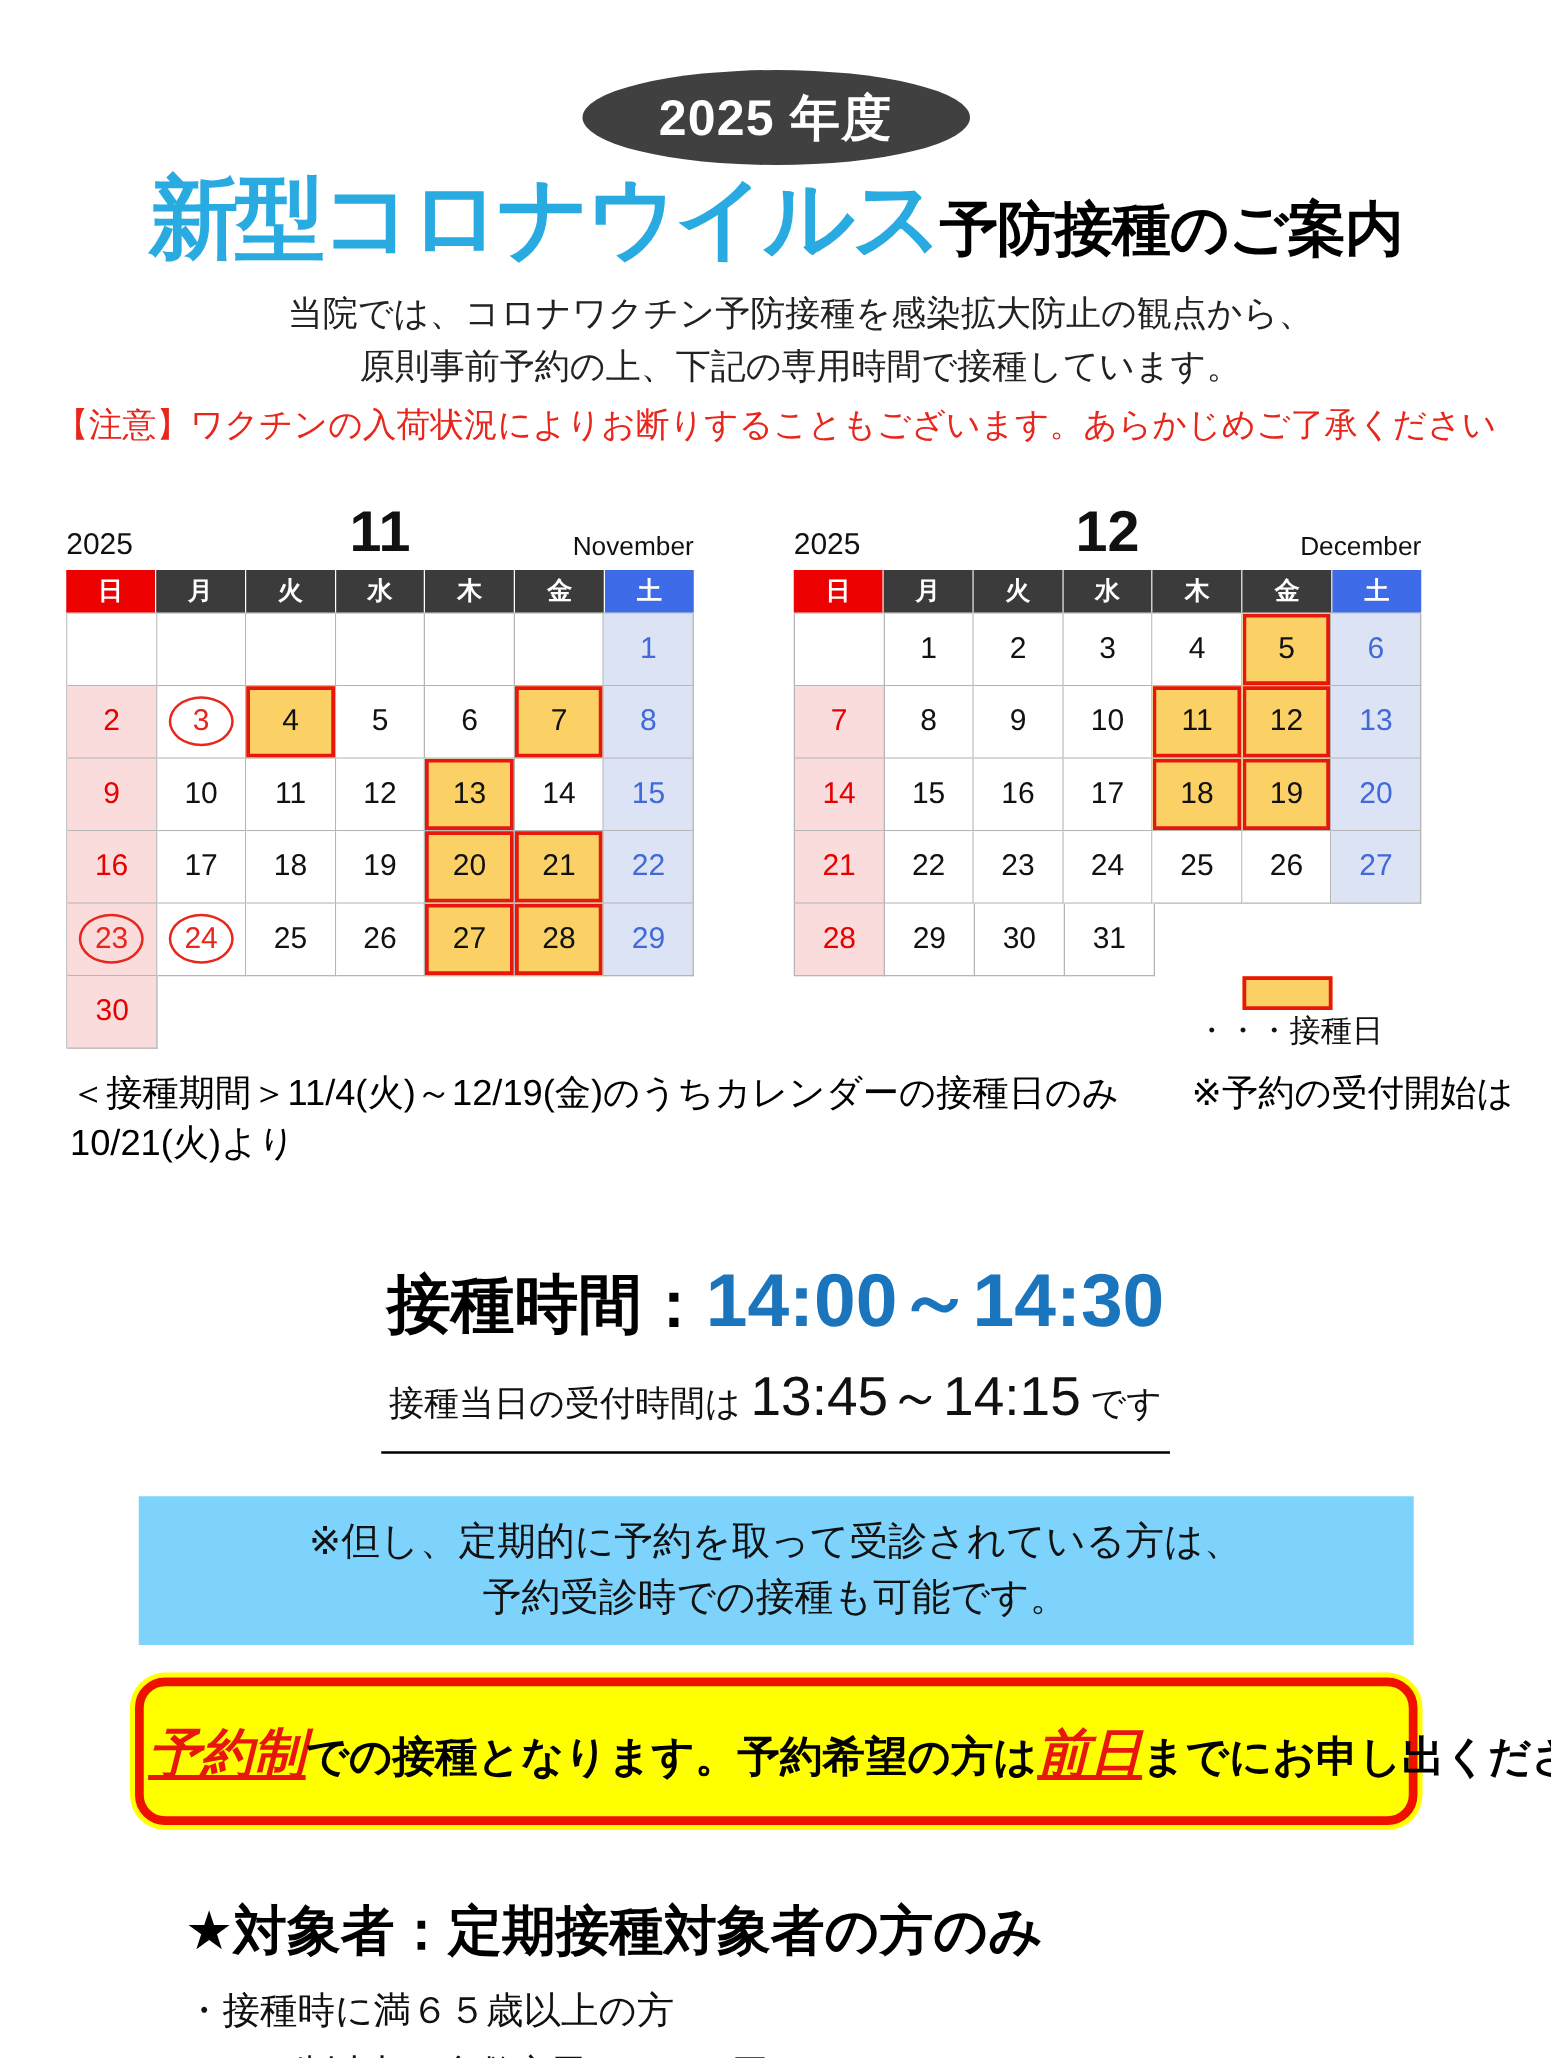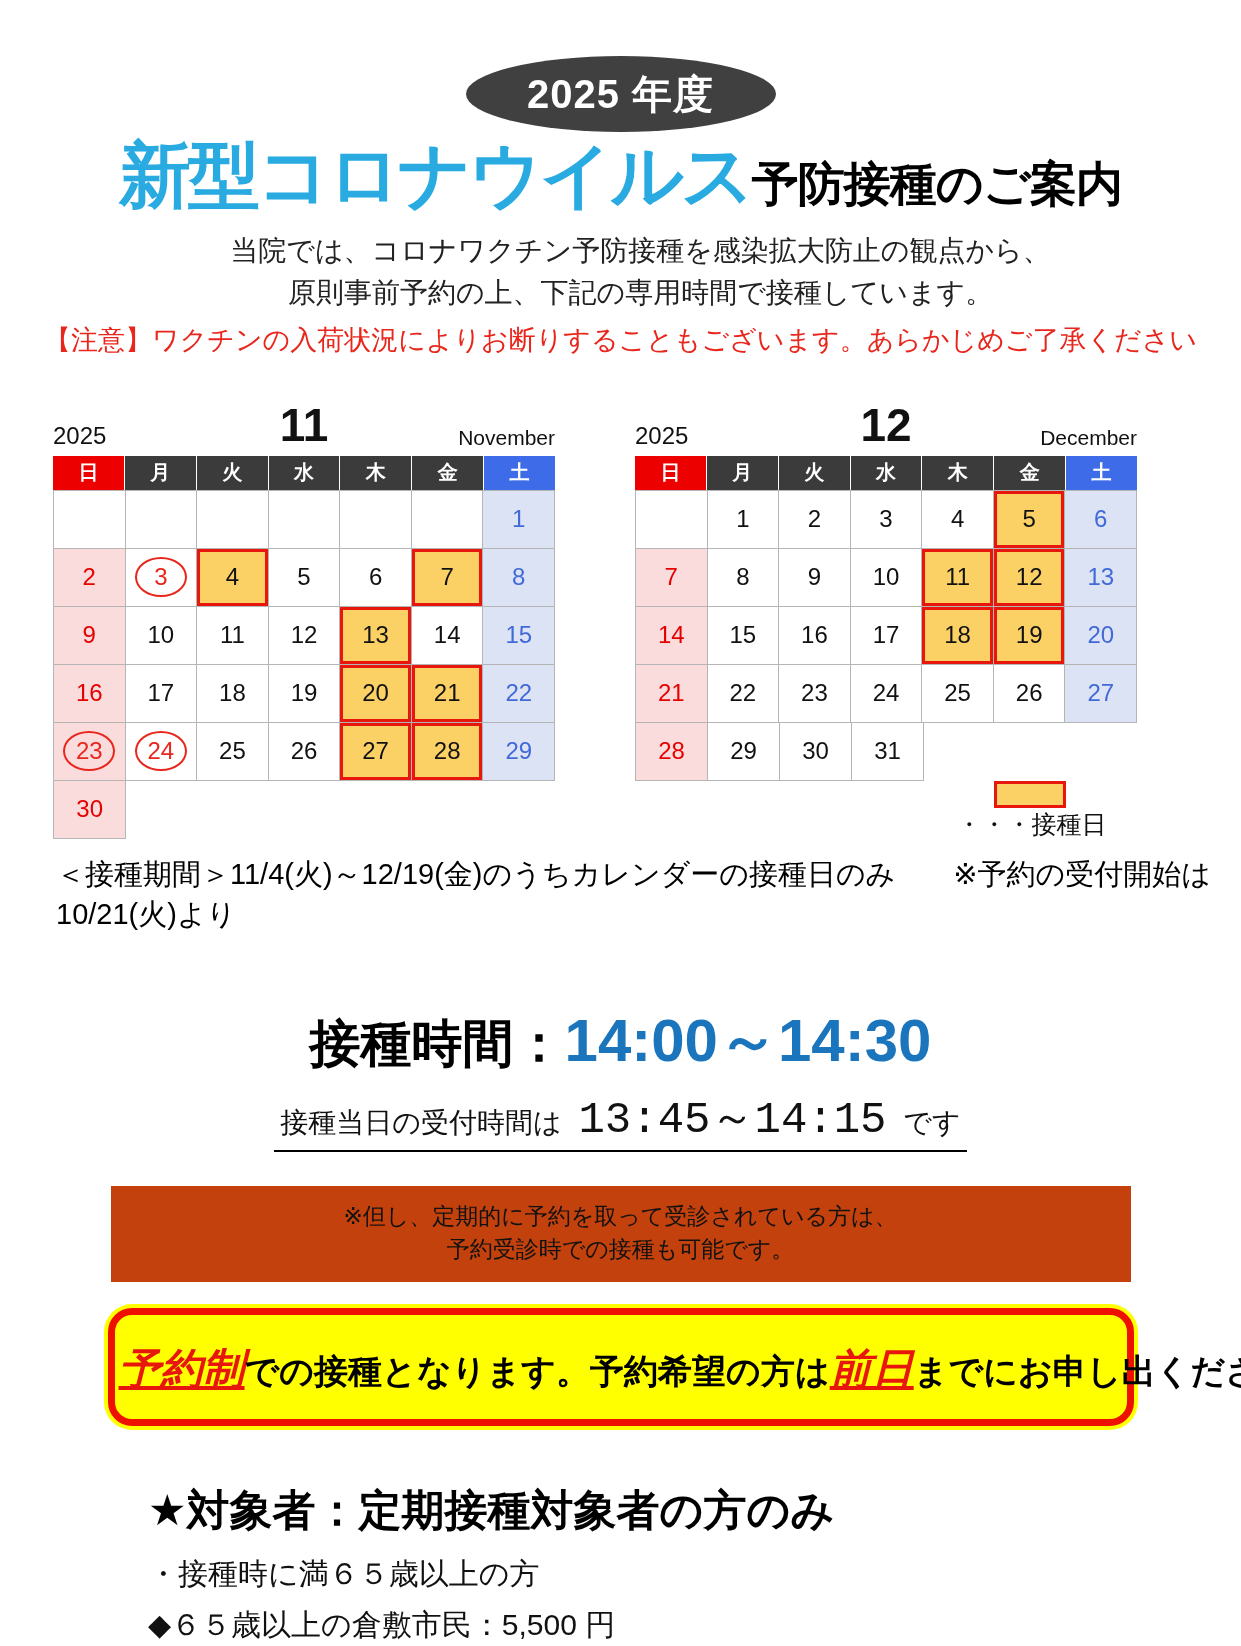--- a/index.html
+++ b/index.html
@@ -45,27 +45,27 @@
   .legend-box{width:72px;height:57px;background:#FBD165;border:3px solid #E8170D;box-sizing:border-box;}
   .legend-label{font-size:25px;margin-left:4px;color:#111;}
 
   .period-note{font-size:29px;margin:14px 0 0;padding-left:56px;color:#000000;}
 
   
   .time-line{text-align:center;margin-top:66px;white-space:nowrap;}
   .time-label{font-size:51px;font-weight:bold;color:#000;}
   .time-value{font-size:60px;font-weight:bold;color:#1B75BC;}
   .reception-line{text-align:center;margin-top:6px;}
-  .reception-inner{display:inline-block;border-bottom:2px solid #000;padding:0 6px 3px;font-family:Liberation Mono, monospace;}
+  .reception-inner{display:inline-block;border-bottom:2px solid #000;padding:0 6px 14px;}
   .r-pre,.r-suf{font-size:28px;color:#111;}
   .r-val{font-size:44px;color:#111;}
 
   
-  .cyan-box{width:1020px;margin:34px auto 0;background:#c2410c;text-align:center;
-    font-size:23px;line-height:1.45;padding:14px 0 16px;color:#111;}
+  .cyan-box{width:1020px;margin:34px auto 0;background:#7dd3fc;text-align:center;
+    font-size:31px;line-height:1.45;padding:14px 0 16px;color:#111;}
   .yellow-box{width:1026px;margin:26px auto 0;background:#FFFF00;border:7px solid #EE1100;
     border-radius:24px;box-shadow:0 0 0 4px #FFFF00;box-sizing:border-box;
     text-align:center;padding:26px 4px 22px;white-space:nowrap;}
   .yellow-box .plain{font-size:34px;font-weight:bold;color:#000;}
   .yellow-box .em{font-size:42px;font-weight:bold;color:#E8170D;text-decoration:underline;font-style:italic;}
 
   
   .eligibility{margin-top:56px;padding-left:148px;}
   .elig-heading{font-size:43px;font-weight:bold;margin:0 0 14px;color:#000;}
   .elig-item{font-size:30px;margin:10px 0;color:#111;}

